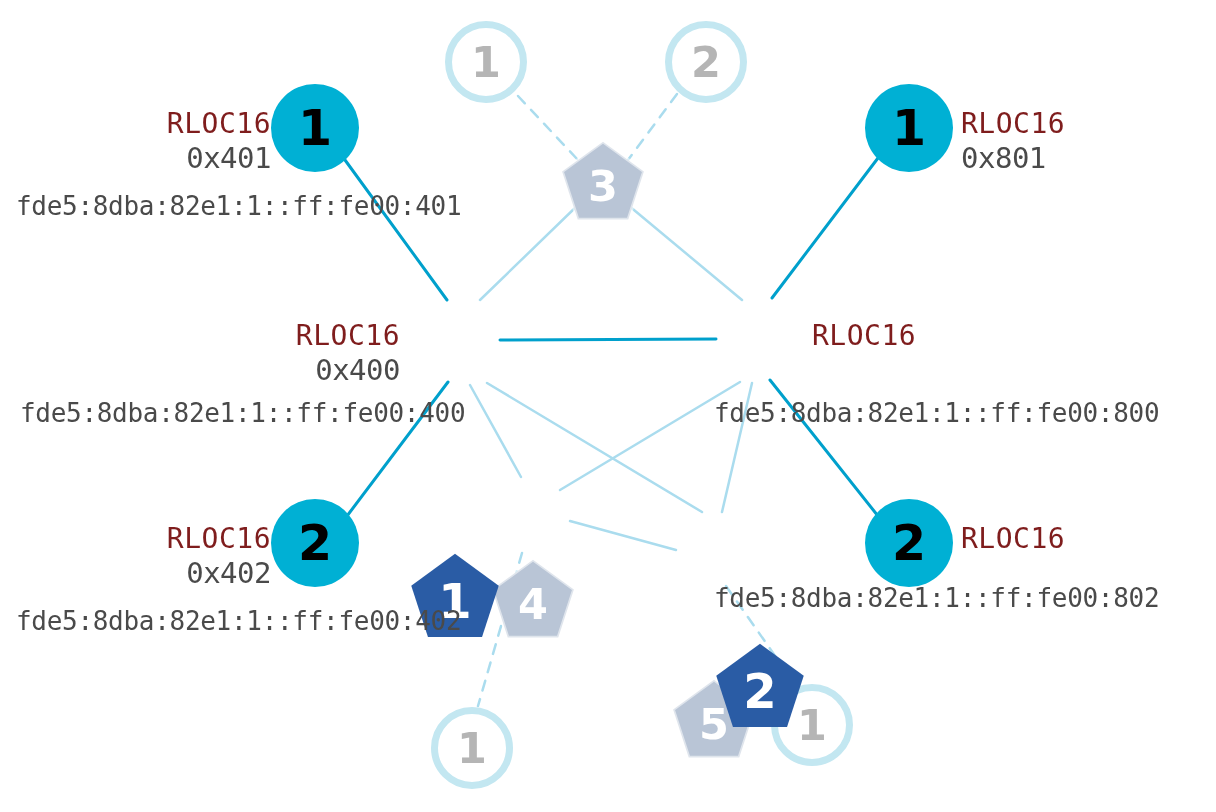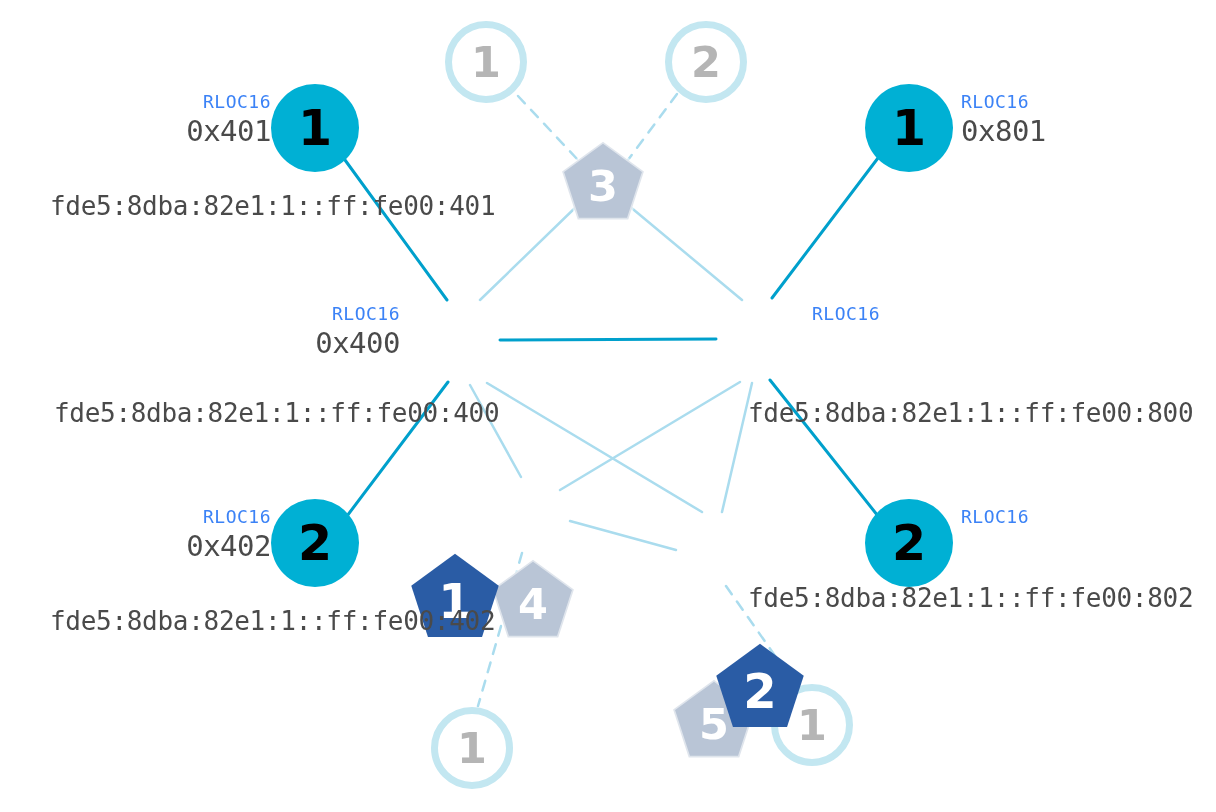--- a/index.html
+++ b/index.html
@@ -83,42 +83,42 @@
     position: absolute;
     white-space: nowrap;
     line-height: 1;
   }
   .label-group.right-align {
     text-align: right;
     transform: translate(-100%, 0);
   }
   .rloc-caption {
     font-family: "DejaVu Sans Mono", monospace;
-    font-size: 18px;
-    color: #3b82f6;
+    font-size: 28px;
+    color: #7f1d1d;
     letter-spacing: 0.5px;
     display: block;
     margin-bottom: 6px;
+    margin-top: 17px;
   }
   .rloc-value {
     font-family: "DejaVu Sans Mono", monospace;
     font-size: 29px;
     color: #4a4a4a;
     display: block;
     letter-spacing: -0.5px;
   }
   .ipv6-label {
     position: absolute;
     font-family: "DejaVu Sans Mono", monospace;
     font-size: 26px;
     color: #4a4a4a;
     white-space: nowrap;
     letter-spacing: -0.3px;
     line-height: 1;
-    margin-left: 34px;
   }
 </style>
 </head>
 <body>
 
 <div id="canvas">
   <svg id="edge-layer" viewBox="0 0 1216 812" xmlns="http://www.w3.org/2000/svg">
       <line x1="345" y1="160" x2="447" y2="300" stroke="#00a0cc" stroke-width="3" stroke-linecap="round"></line>
       <line x1="347" y1="516" x2="448" y2="382" stroke="#00a0cc" stroke-width="3" stroke-linecap="round"></line>
       <line x1="878" y1="158" x2="772" y2="298" stroke="#00a0cc" stroke-width="3" stroke-linecap="round"></line>

